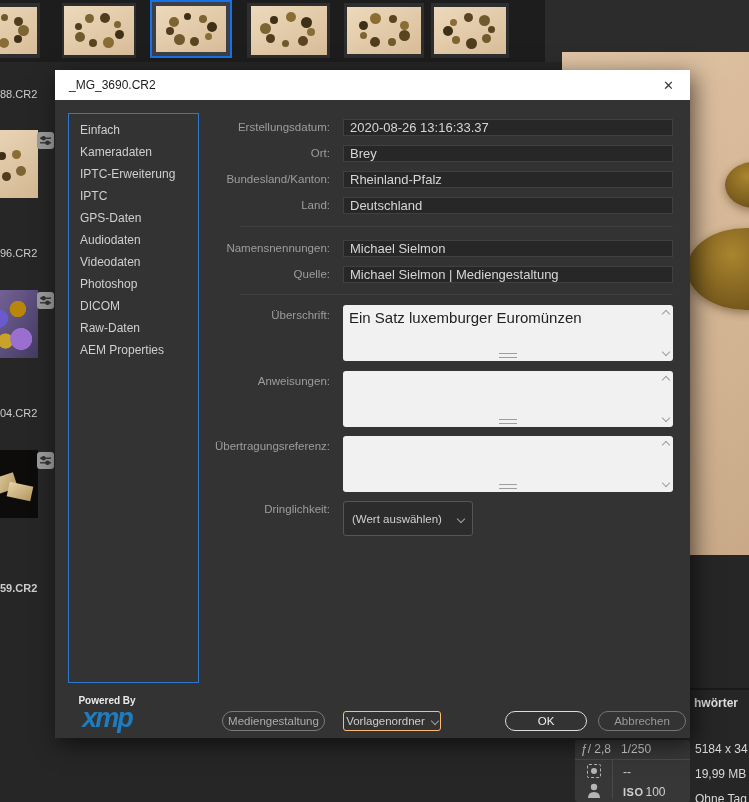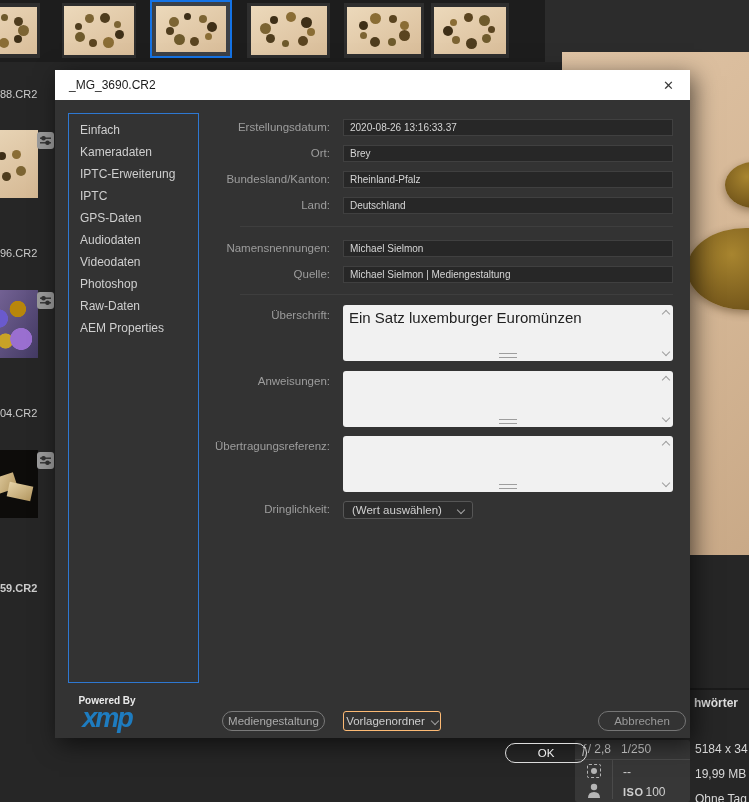--- a/index.html
+++ b/index.html
@@ -59,49 +59,49 @@
   .title-text { font-size:12px; color:#1b1b1b; }
   .close-btn { font-size:13px; color:#3a3a3a; cursor:pointer; line-height:1; padding:2px 4px; }
 
   .sidebar { position:absolute; left:13px; top:43px; width:131px; height:570px; border:1px solid #2e78d2; padding-top:5px; }
   .side-item { height:22px; line-height:22px; padding-left:11px; font-size:12px; color:#cfcfcf; cursor:pointer; white-space:nowrap; }
   .side-item.selected { background:#5a5a5a; color:#efefef; }
 
   .frow { position:absolute; left:0; width:635px; }
   .flabel { position:absolute; left:0; top:0; width:275px; text-align:right; font-size:11.5px; color:#9d9d9d; line-height:17px; white-space:nowrap; }
   .ffield { position:absolute; left:288px; top:0; width:330px; height:17px; background:#272727; border:1px solid #404040;
-            color:#d6d6d6; font-size:10px; font-family:"Liberation Sans",sans-serif; padding:0 6px; outline:none; }
+            color:#d6d6d6; font-size:13px; font-family:"Liberation Sans",sans-serif; padding:0 6px; outline:none; }
   .fdivider { position:absolute; left:185px; width:433px; height:1px; background:#3e3e3e; }
 
   .ta-wrap { position:absolute; left:288px; width:330px; height:56px; background:#f1f1f1; border-radius:3px; }
   .ta-wrap textarea { position:absolute; left:0; top:0; width:313px; height:100%; background:transparent; border:none; resize:none;
                       font-family:"Liberation Sans",sans-serif; font-size:15px; color:#222; padding:4px 6px; outline:none; }
   .ta-scroll { position:absolute; right:0; top:0; bottom:0; width:15px; display:flex; flex-direction:column;
                justify-content:space-between; align-items:center; padding:6px 0; }
   .chev { display:inline-block; width:6px; height:6px; border-right:1.6px solid #9e9e9e; border-bottom:1.6px solid #9e9e9e; }
   .chev.down { transform:rotate(45deg); }
   .chev.up { transform:rotate(-135deg); }
   .ta-grip { position:absolute; bottom:3px; left:50%; transform:translateX(-50%); width:18px; height:5px;
              border-top:1px solid #9e9e9e; border-bottom:1px solid #9e9e9e; cursor:ns-resize; }
 
-  .dropdown { position:absolute; left:288px; width:130px; height:18px; background:#2c2c2c; border:1px solid #565656; border-radius:3px;
+  .dropdown { position:absolute; left:288px; width:130px; height:35px; background:#2c2c2c; border:1px solid #565656; border-radius:3px;
               display:flex; align-items:center; justify-content:space-between; padding:0 8px; cursor:pointer; }
   .dropdown span { font-size:11.5px; color:#d0d0d0; }
   .dropdown .chev { border-color:#a5a5a5; }
 
   
   .xmp-logo { position:absolute; left:15px; top:625px; width:74px; text-align:center; }
   .powered-by { font-size:10px; font-weight:bold; color:#eaeaea; }
   .xmp-text { font-size:27px; font-weight:bold; color:#1e7cc0; letter-spacing:-2px; line-height:24px; font-style:italic; }
   .btn { position:absolute; top:641px; height:20px; display:flex; align-items:center; justify-content:center;
          font-size:11.5px; cursor:pointer; background:transparent; white-space:nowrap; }
   .pill { border-radius:10px; }
   .btn-presets { left:167px; width:103px; border:1.5px solid #7a7a7a; color:#ababab; }
   .btn-template { left:288px; width:98px; border:1px solid #fdba74; border-radius:3px; color:#cccccc; gap:7px; }
-  .btn-ok { left:450px; width:82px; border:1.5px solid #dcdcdc; color:#ededed;margin-top:32px; }
+  .btn-ok { left:450px; width:82px; border:1.5px solid #dcdcdc; color:#ededed; }
   .btn-cancel { left:543px; width:88px; border:1.5px solid #757575; color:#9a9a9a; }
 </style>
 </head>
 <body>
 
 <div class="app">
 
   <div class="top-strip">
     <div class="strip-right"></div>
     <div class="cell" style="left:-32px;width:72px;top:3px;">
@@ -268,20 +268,21 @@
 
     <div class="sidebar">
       <div class="side-item">Einfach</div>
       <div class="side-item">Kameradaten</div>
       <div class="side-item">IPTC-Erweiterung</div>
       <div class="side-item">IPTC</div>
       <div class="side-item">GPS-Daten</div>
       <div class="side-item">Audiodaten</div>
       <div class="side-item">Videodaten</div>
       <div class="side-item">Photoshop</div>
+      <div class="side-item">DICOM</div>
       <div class="side-item">Raw-Daten</div>
       <div class="side-item">AEM Properties</div>
     </div>
 
     <div class="frow" style="top:49px;">
       <label class="flabel">Erstellungsdatum:</label>
       <input class="ffield" value="2020-08-26 13:16:33.37" style="">
     </div>
     <div class="frow" style="top:75px;">
       <label class="flabel">Ort:</label>

